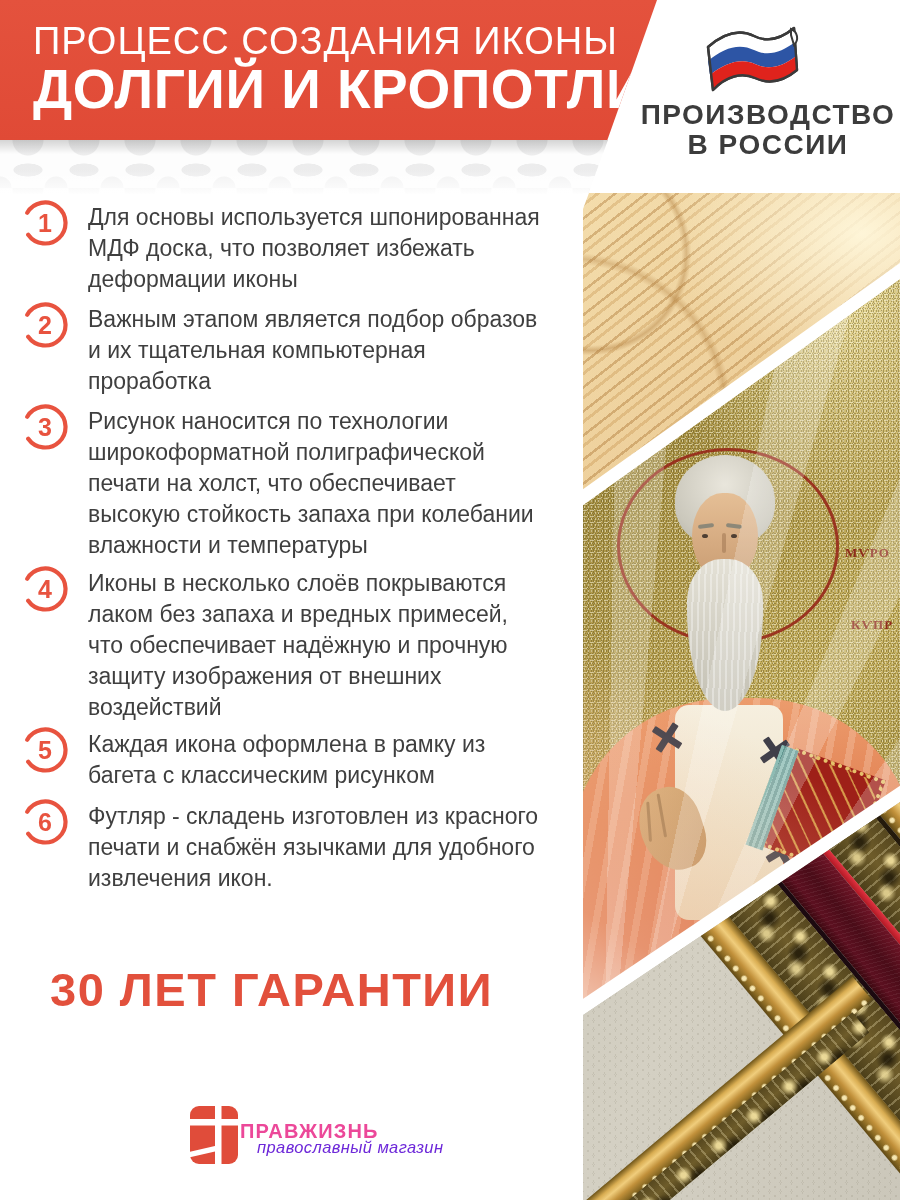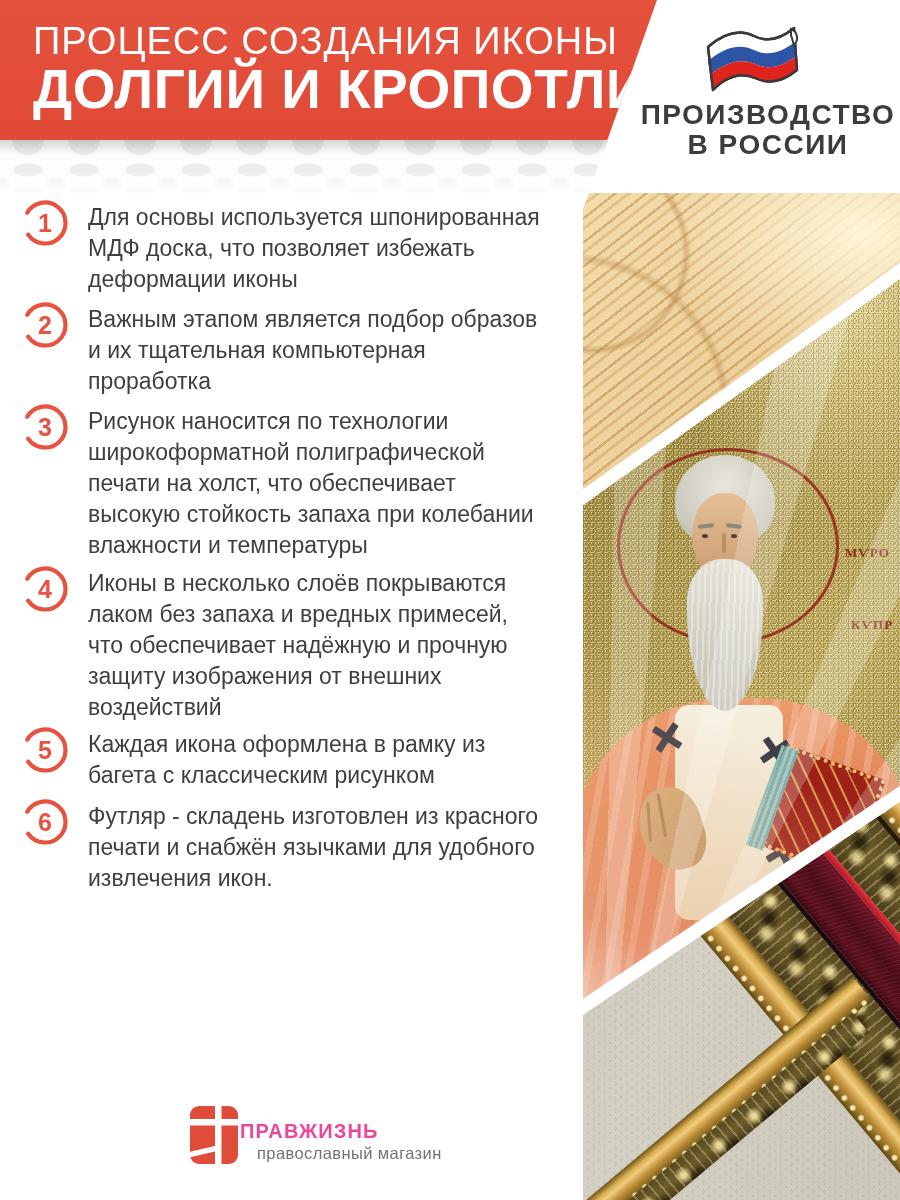--- a/index.html
+++ b/index.html
@@ -41,21 +41,21 @@
              font-size:23px;line-height:31px;white-space:pre-line;}
 
   
   .guarantee{position:absolute;left:50px;top:962px;color:#e2503c;
              font-size:47px;font-weight:700;letter-spacing:1.5px;white-space:nowrap;}
 
   
   .logo{position:absolute;left:190px;top:1106px;width:320px;height:60px;}
   .logo-icon{position:absolute;left:0;top:0;}
   .logo-name{position:absolute;left:50px;top:14px;color:#ec4899;font-size:20px;font-weight:700;letter-spacing:1.2px;white-space:nowrap;}
-  .logo-tagline{position:absolute;left:67px;top:38px;color:#737373;font-size:16.5px;font-weight:400;letter-spacing:.4px;white-space:nowrap;}
+  .logo-tagline{position:absolute;left:67px;top:32px;color:#6d28d9;font-size:16.5px;font-weight:400;letter-spacing:.4px;white-space:nowrap;font-style:italic;}
 
   
   .collage{position:absolute;left:583px;top:193px;width:317px;height:1007px;background:#ffffff;}
   .sec{position:absolute;inset:0;overflow:hidden;}
 
   .wood{clip-path:polygon(0 0,317px 0,317px 72px,0 298px);
     background-color:#e2bc85;
     background-image:
       radial-gradient(ellipse 300px 210px at 88% 4%, rgba(255,247,219,.95), rgba(255,247,219,0) 65%),
       radial-gradient(circle 160px at 2% 6%, rgba(0,0,0,0) 92px, rgba(167,113,48,.38) 97px, rgba(0,0,0,0) 102px),
@@ -238,20 +238,21 @@
       <svg width="48" height="48" viewBox="0 0 48 48">
           <path d="M 6.25 13.75 A 20.5 20.5 0 1 1 7.21 35.76" fill="none" stroke="#e8533f" stroke-width="4.2" stroke-linecap="round"></path>
         </svg>
       <div class="step-num">6</div>
     </div>
     <div class="step-text">Футляр - складень изготовлен из красного
 печати и снабжён язычками для удобного
 извлечения икон.</div>
   </div>
 
+  <div class="guarantee">30 ЛЕТ ГАРАНТИИ</div>
 
   <div class="logo">
     <svg class="logo-icon" width="48" height="58" viewBox="0 0 48 58">
       <rect x="0" y="0" width="48" height="58" rx="9" fill="#e04c3a"></rect>
       <rect x="25" y="0" width="6.5" height="58" fill="#ffffff"></rect>
       <rect x="0" y="13" width="48" height="6.5" fill="#ffffff"></rect>
       <rect x="-3" y="43" width="30" height="5.5" fill="#ffffff" transform="rotate(-13 12 46)"></rect>
     </svg>
     <div class="logo-name">ПРАВЖИЗНЬ</div>
     <div class="logo-tagline">православный магазин</div>

